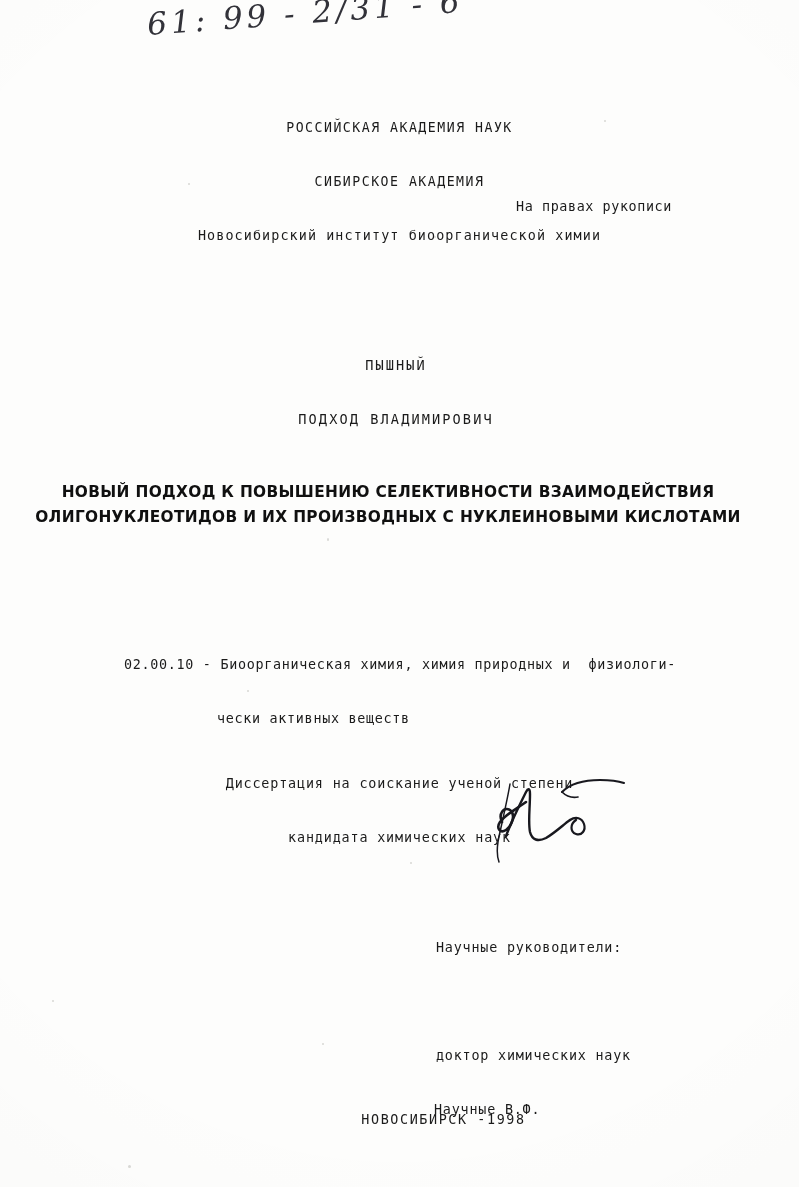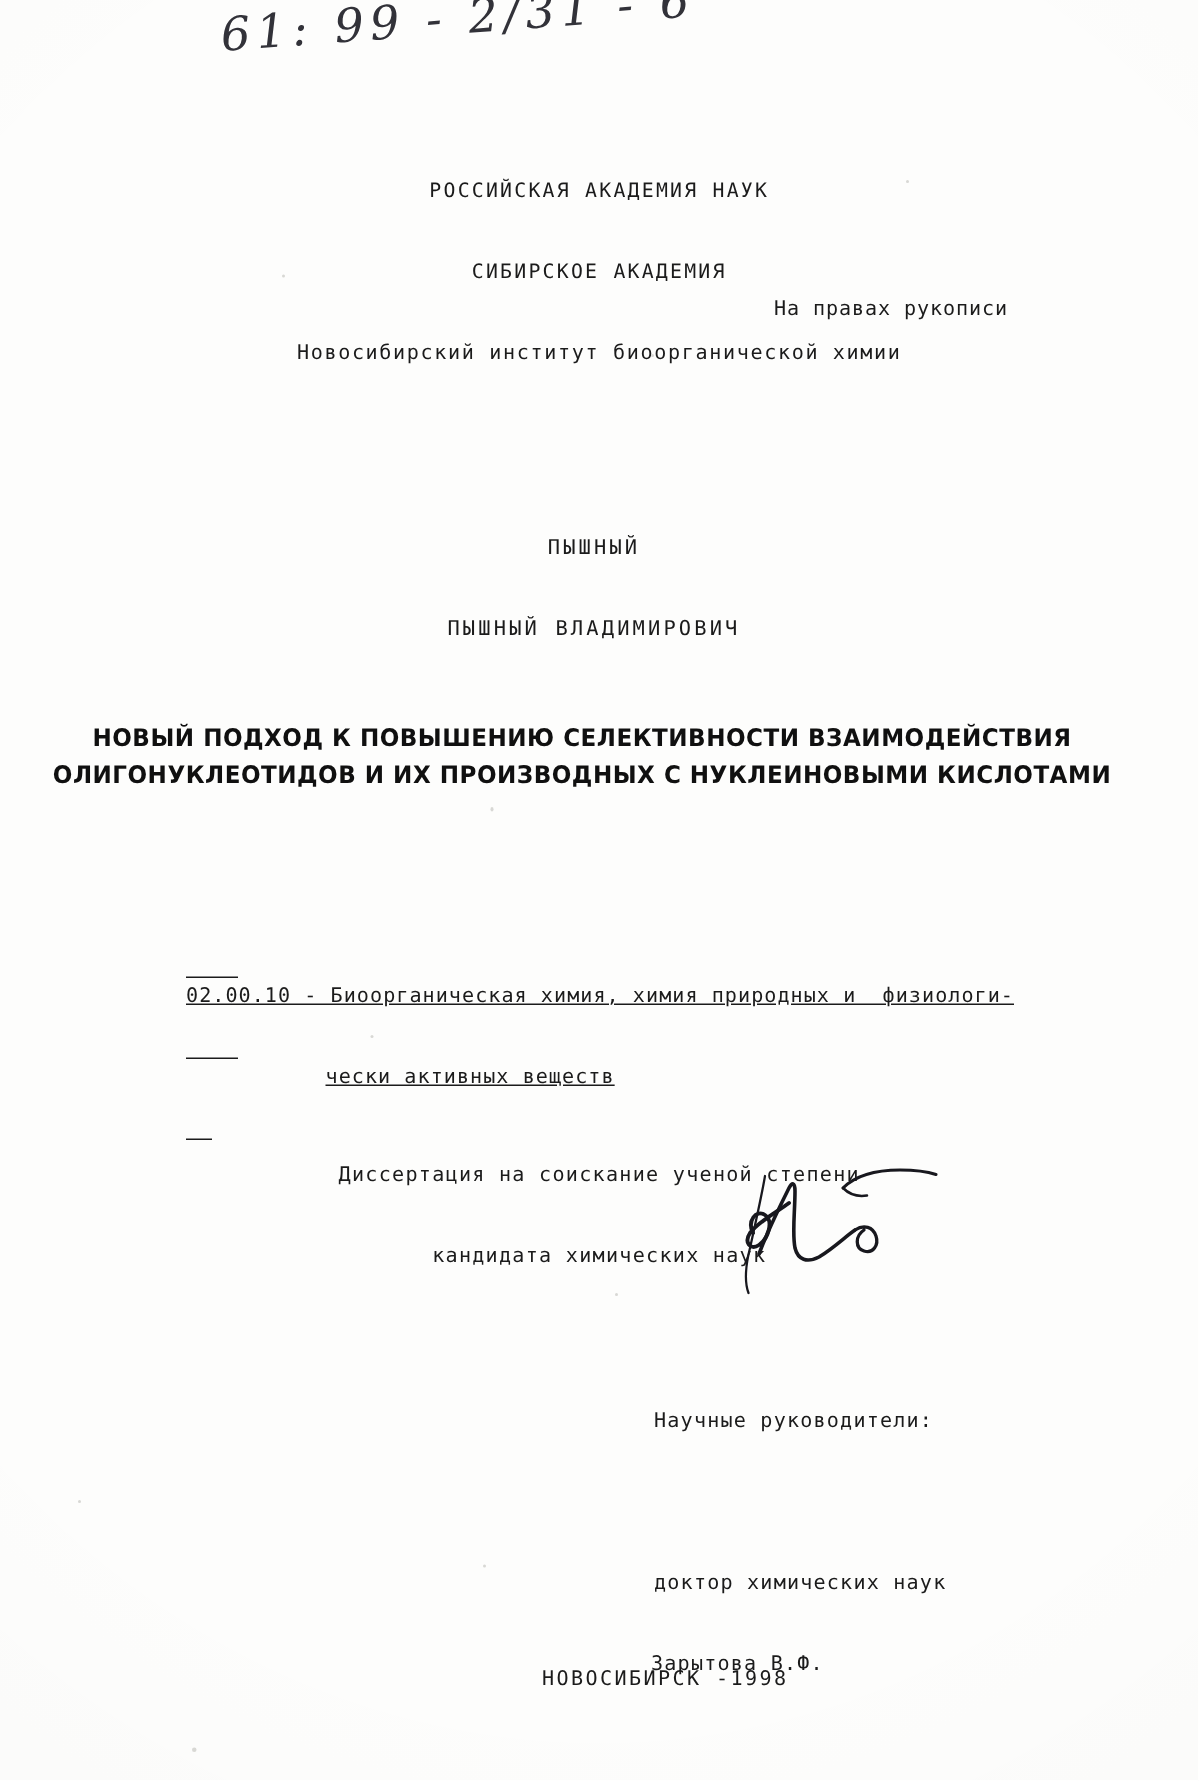--- a/index.html
+++ b/index.html
@@ -122,29 +122,29 @@
   <div class="blk tw tw-center" style="left:0; top:83px; width:799px;">
     <div id="org-line-1">РОССИЙСКАЯ АКАДЕМИЯ НАУК</div>
     <div id="org-line-2">СИБИРСКОЕ АКАДЕМИЯ</div>
     <div id="org-line-3">Новосибирский институт биоорганической химии</div>
   </div>
 
   <div class="blk tw" style="left:516px; top:198px;">На правах рукописи</div>
 
   <div class="blk tw tw-center" style="left:0; top:320px; width:792px;">
     <div id="author-surname">ПЫШНЫЙ</div>
-    <div id="author-firstname">ПЫШНЫЙ ВЛАДИМИРОВИЧ</div>
+    <div id="author-firstname">ПОДХОД ВЛАДИМИРОВИЧ</div>
   </div>
 
   <div class="blk title-blk" style="left:0; top:479px;">
     <div class="title-line">НОВЫЙ ПОДХОД К ПОВЫШЕНИЮ СЕЛЕКТИВНОСТИ ВЗАИМОДЕЙСТВИЯ</div>
     <div class="title-line">ОЛИГОНУКЛЕОТИДОВ И ИХ ПРОИЗВОДНЫХ С НУКЛЕИНОВЫМИ КИСЛОТАМИ</div>
   </div>
 
-  <div class="blk tw" style="left:124px; top:620px;text-decoration:underline;">
+  <div class="blk tw" style="left:124px; top:620px;">
     <div id="specialty-line-1">02.00.10 - Биоорганическая химия, химия природных и  физиологи-</div>
     <div id="specialty-line-2" style="padding-left:93px;">чески активных веществ</div>
   </div>
 
   <div class="blk tw tw-center" style="left:0; top:739px; width:799px;">
     <div id="degree-line-1">Диссертация на соискание ученой степени</div>
     <div id="degree-line-2">кандидата химических наук</div>
   </div>
 
   <div id="signature-mark">
@@ -161,21 +161,21 @@
         <path d="M96 22 C104 14, 118 10, 134 10 C144 10, 152 11, 158 13" stroke-width="2.1"></path>
         <path d="M96 22 C100 26, 106 28, 112 27" stroke-width="1.7"></path>
       </g>
     </svg>
   </div>
 
   <div class="blk tw" style="left:436px; top:903px;">
     <div class="adv">Научные руководители:</div>
     <div style="height:18px;"></div>
     <div class="adv">доктор химических наук</div>
-    <div class="adv" style="margin-left:-2px;">Зарытова В.Ф.</div>
+    <div class="adv" style="margin-left:-2px;">Научные В.Ф.</div>
     <div style="height:18px;"></div>
     
     
   </div>
 
   <div class="blk tw tw-center" style="left:0; top:1075px; width:799px;padding-left:44px;">
     <div id="footer-city-year">НОВОСИБИРСК -1998</div>
   </div>
 
   <div class="speck" style="left:188px; top:183px; width:2px; height:2px;"></div>

